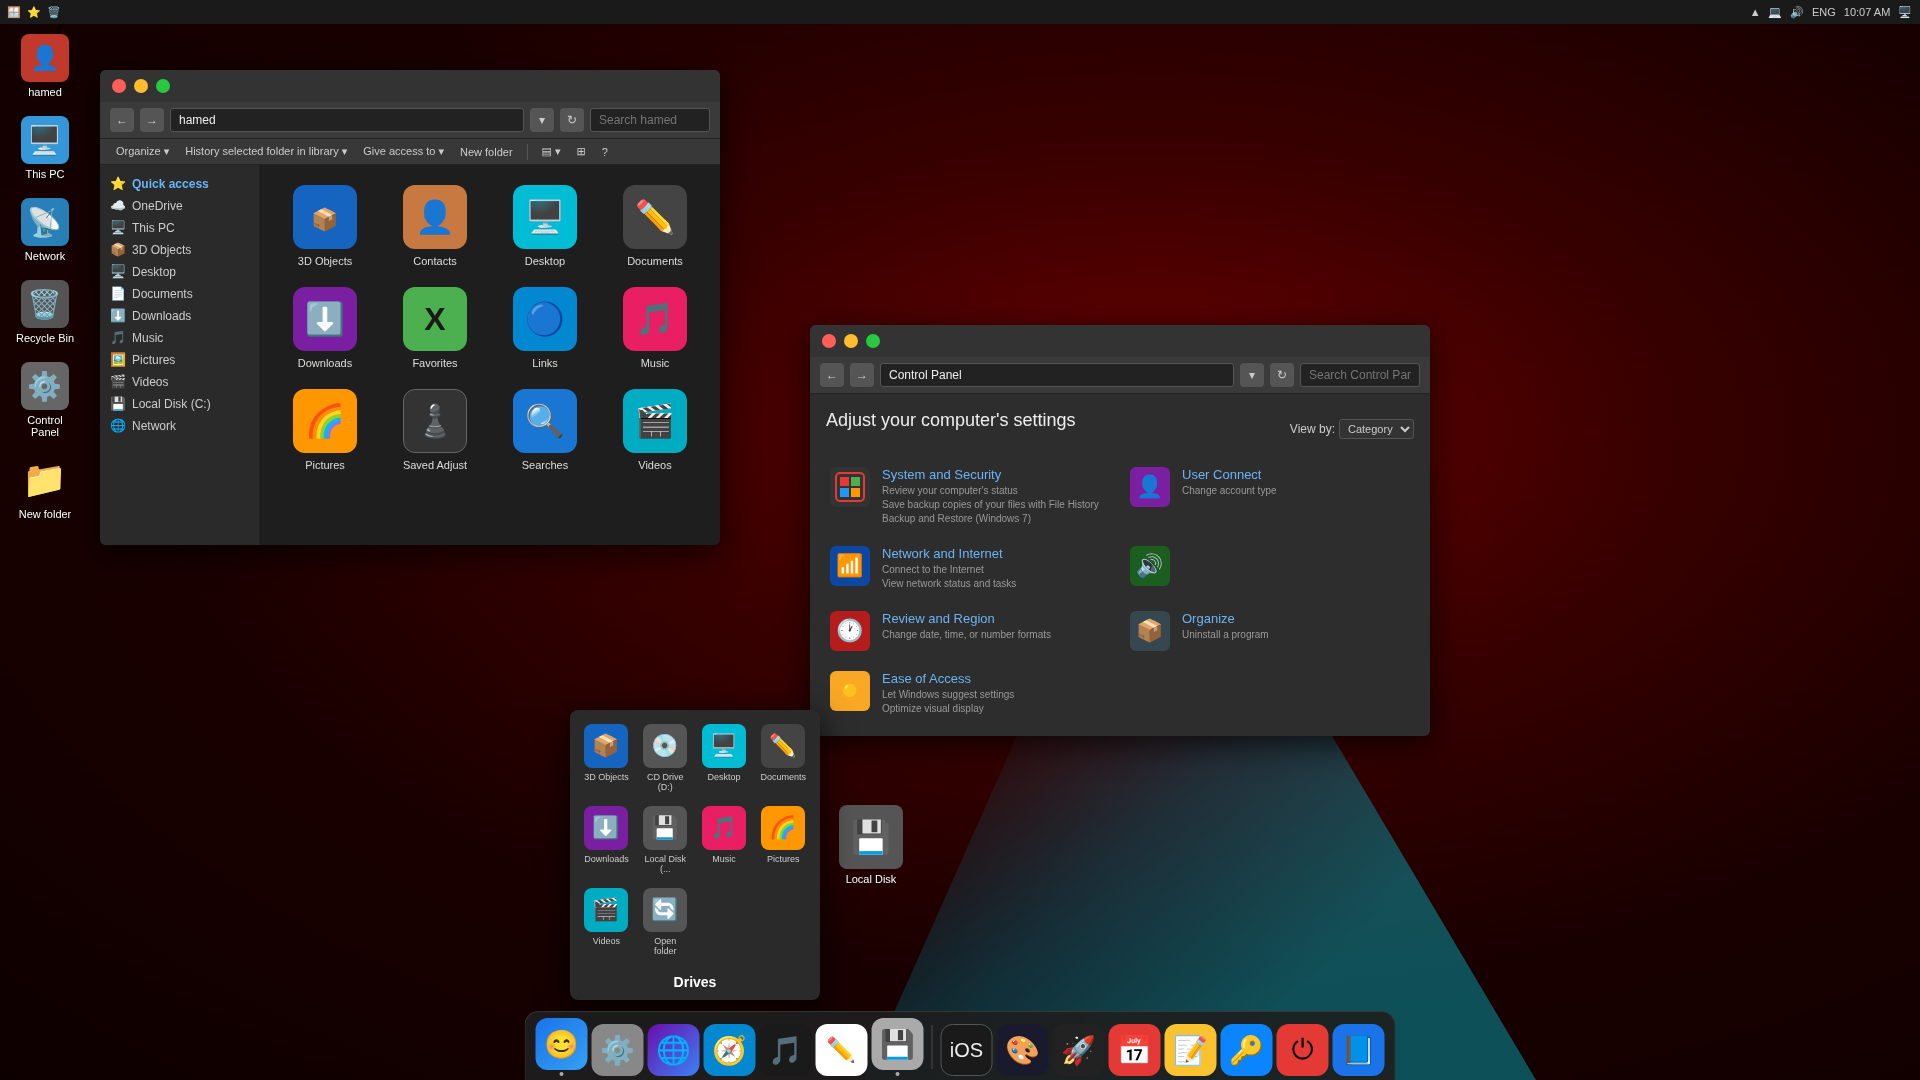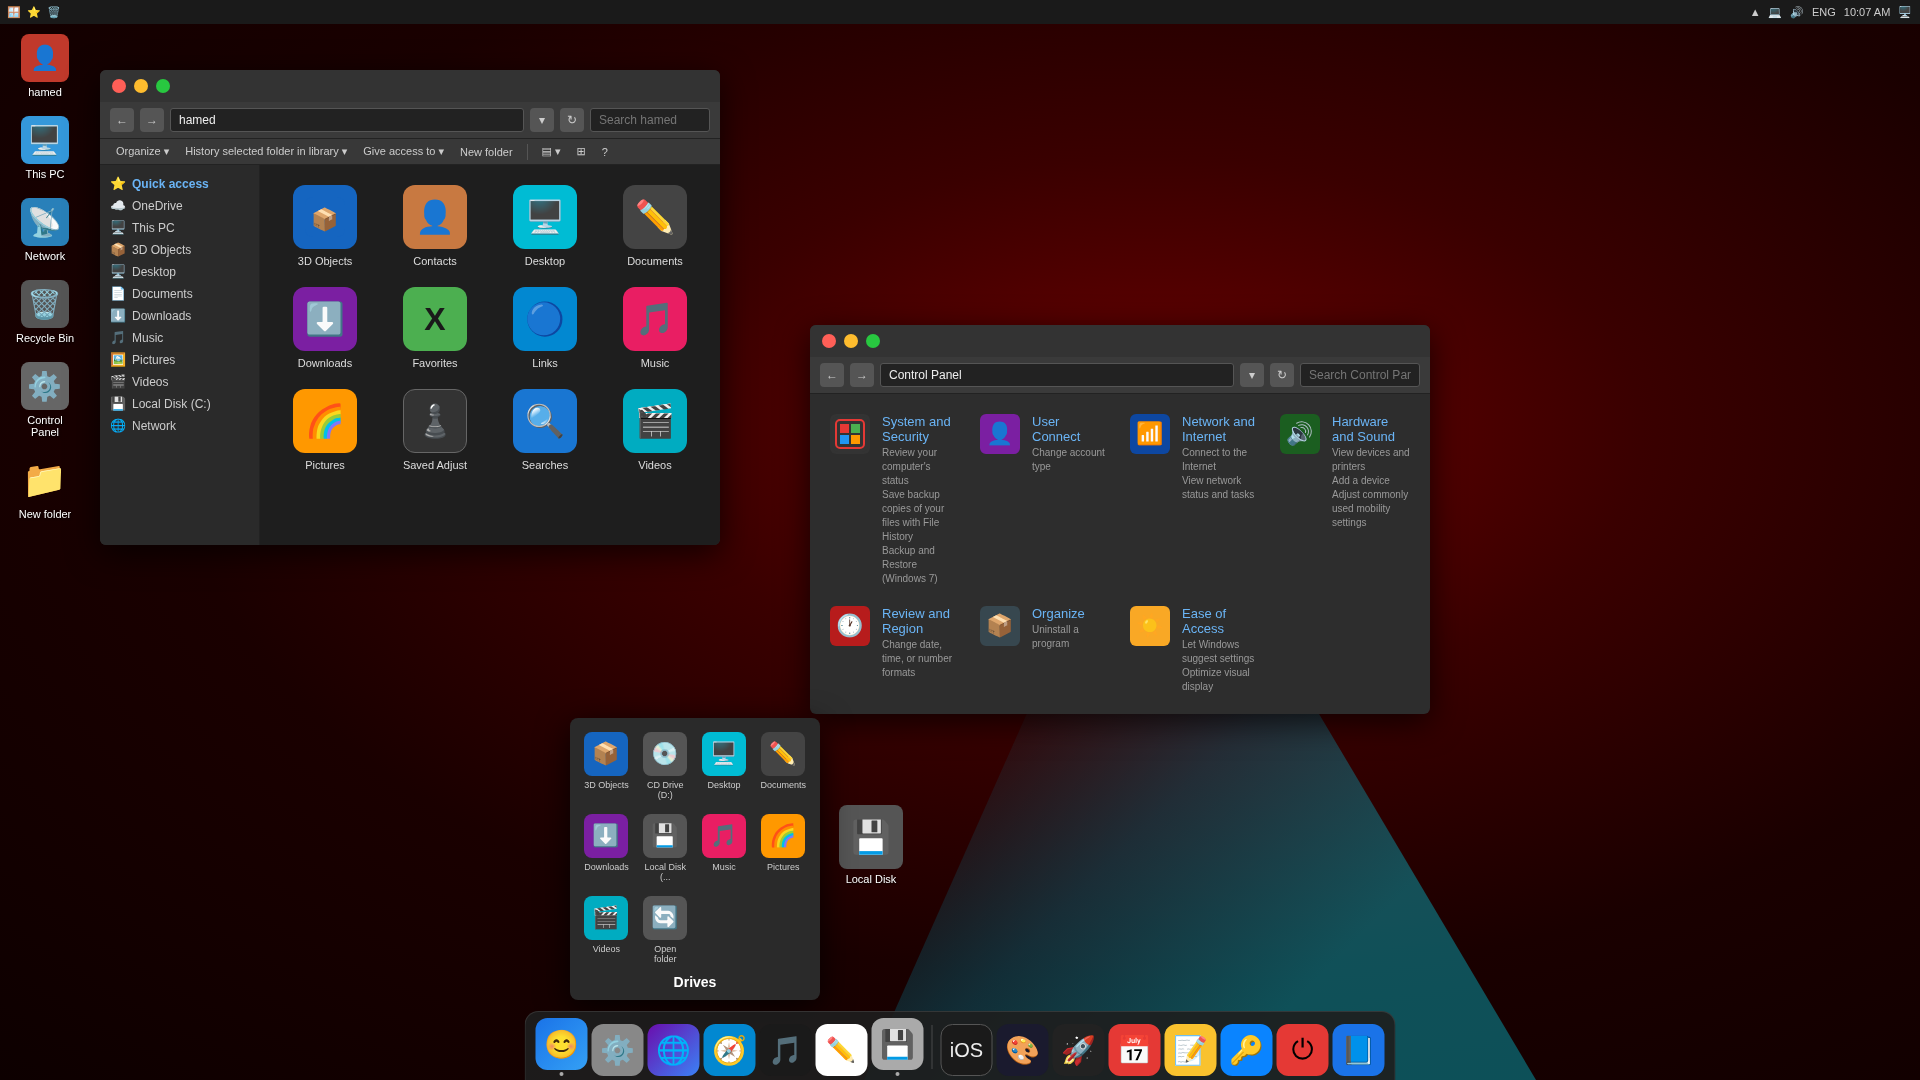--- a/index.html
+++ b/index.html
@@ -266,21 +266,21 @@
       padding: 16px;
     }
     .cp-title {
       font-size: 18px;
       color: #eee;
       margin-bottom: 16px;
       font-weight: 300;
     }
     .cp-grid {
       display: grid;
-      grid-template-columns: 1fr 1fr 1fr 1fr;
+      grid-template-columns: 1fr 1fr;
       gap: 12px;
     }
     .cp-item {
       display: flex;
       align-items: flex-start;
       gap: 12px;
       cursor: pointer;
       padding: 4px;
       border-radius: 4px;
     }
@@ -346,21 +346,21 @@
     .drive-label {
       font-size: 9px;
       color: #ccc;
       text-align: center;
     }
     .drives-title {
       text-align: center;
       font-size: 14px;
       font-weight: bold;
       color: #fff;
-      margin-top: 6px;
+      margin-top: 14px;
     }
 
     
     .dock {
       position: absolute;
       bottom: 0;
       left: 50%;
       transform: translateX(-50%);
       display: flex;
       align-items: flex-end;
@@ -644,20 +644,29 @@
   </div>
   <div class="window-nav">
     <button class="nav-btn">←</button>
     <button class="nav-btn">→</button>
     <input class="address-bar" value="Control Panel" style="">
     <button class="nav-btn">▾</button>
     <button class="nav-btn">↻</button>
     <input class="search-bar" placeholder="Search Control Panel" style="">
   </div>
   <div class="cp-body" style="position:relative;">
+    <div style="display:flex;align-items:center;justify-content:space-between;margin-bottom:16px;">
+      <h2 class="cp-title">Adjust your computer's settings</h2>
+      <div style="font-size:12px;color:#ccc;display:flex;align-items:center;gap:4px;">
+        <span>View by:</span>
+        <select style="background:#333;color:#ccc;border:1px solid #555;border-radius:3px;padding:2px 4px;font-size:11px;">
+          <option>Category</option>
+        </select>
+      </div>
+    </div>
     <div class="cp-grid">
 
       <div class="cp-item">
         <div class="cp-item-icon" style="background:#333;">
           <svg width="36" height="36" viewBox="0 0 36 36">
             <rect width="36" height="36" rx="6" fill="#333"></rect>
             <rect x="4" y="4" width="28" height="28" rx="4" fill="none" stroke="#e53935" stroke-width="2"></rect>
             <rect x="8" y="8" width="9" height="9" fill="#e53935"></rect>
             <rect x="19" y="8" width="9" height="9" fill="#4caf50"></rect>
             <rect x="8" y="19" width="9" height="9" fill="#2196f3"></rect>
@@ -691,26 +700,20 @@
           <p>Connect to the Internet</p>
           <p>View network status and tasks</p>
         </div>
       </div>
 
 
       <div class="cp-item">
         <div class="cp-item-icon" style="background:#1b5e20;">
           <span style="font-size:22px;">🔊</span>
         </div>
-        <div class="cp-item-text">
-          <h4>Hardware and Sound</h4>
-          <p>View devices and printers</p>
-          <p>Add a device</p>
-          <p>Adjust commonly used mobility settings</p>
-        </div>
       </div>
 
       <div class="cp-item">
         <div class="cp-item-icon" style="background:#b71c1c;">
           <span style="font-size:22px;">🕐</span>
         </div>
         <div class="cp-item-text">
           <h4>Review and Region</h4>
           <p>Change date, time, or number formats</p>
         </div>

